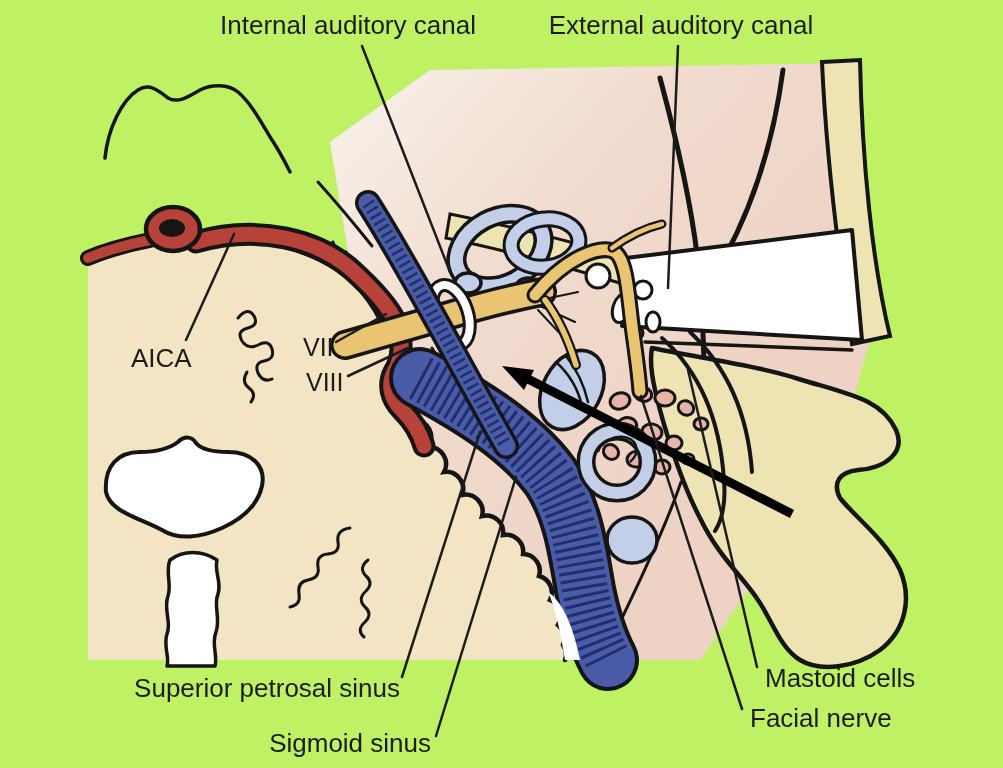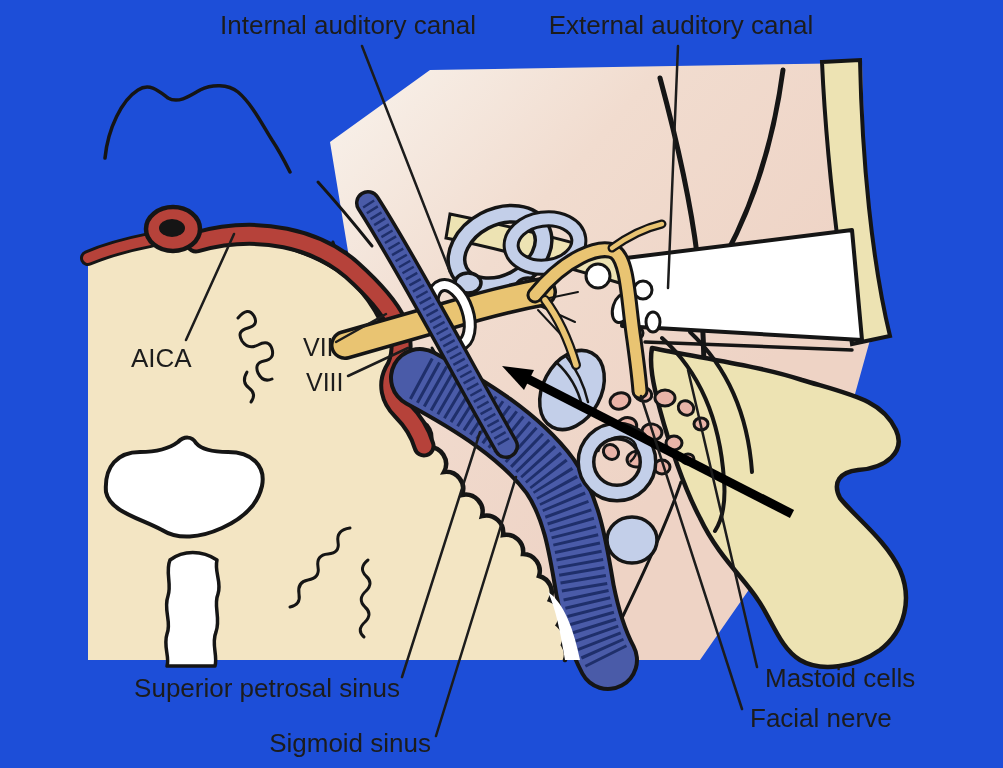--- a/index.html
+++ b/index.html
@@ -1,16 +1,16 @@
 <!DOCTYPE html>
 <html><head>
 <meta charset="utf-8">
 <style>
   html,body{margin:0;padding:0;background:#ffffff;}
-  .stage{position:relative;width:1003px;height:768px;background:#1d4ed8;overflow:hidden;
+  .stage{position:relative;width:1003px;height:768px;background:#bef264;overflow:hidden;
          font-family:"Liberation Sans", sans-serif;}
   svg{position:absolute;left:0;top:0;}
   text{fill:#1c1c1c;font-family:"Liberation Sans", sans-serif;font-size:26px;}
   text.small{font-size:25px;}
 </style>
 </head>
 <body>
 
 <div class="stage">
 <svg width="1003" height="768" viewBox="0 0 1003 768">

